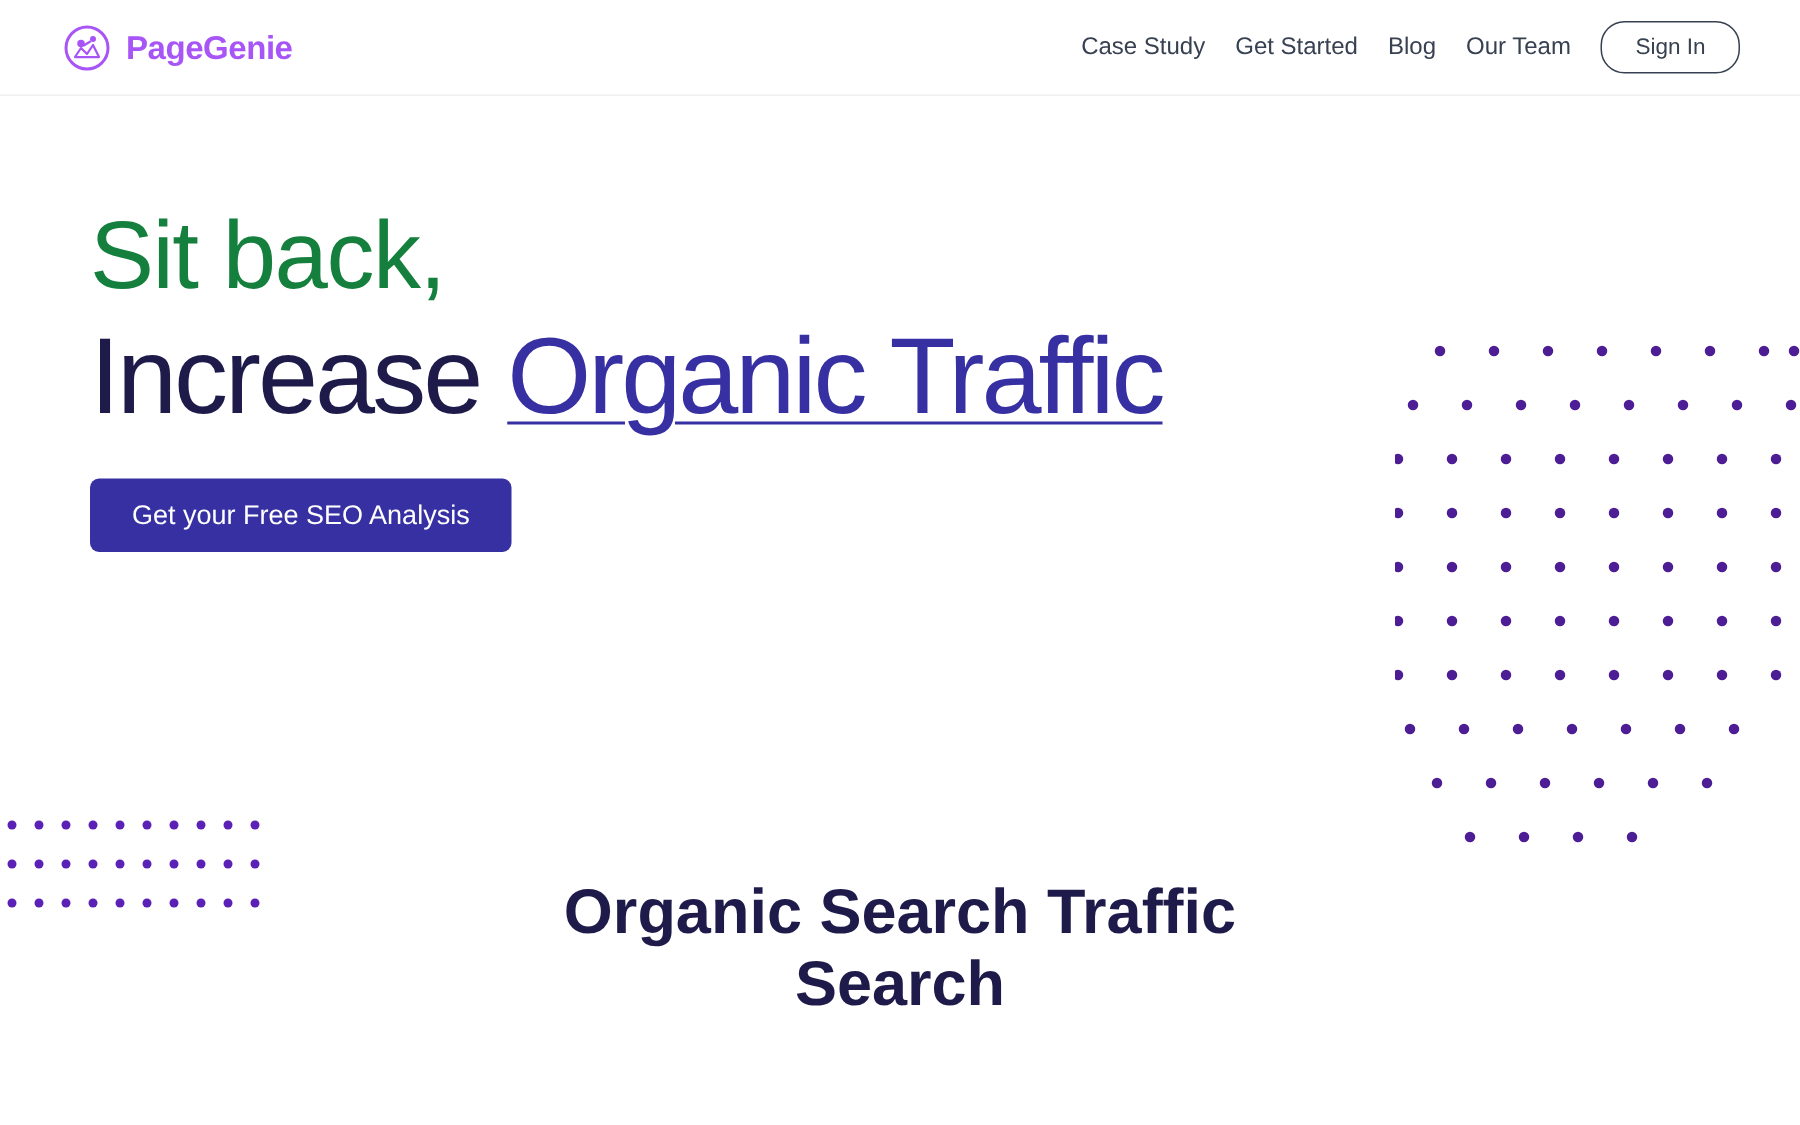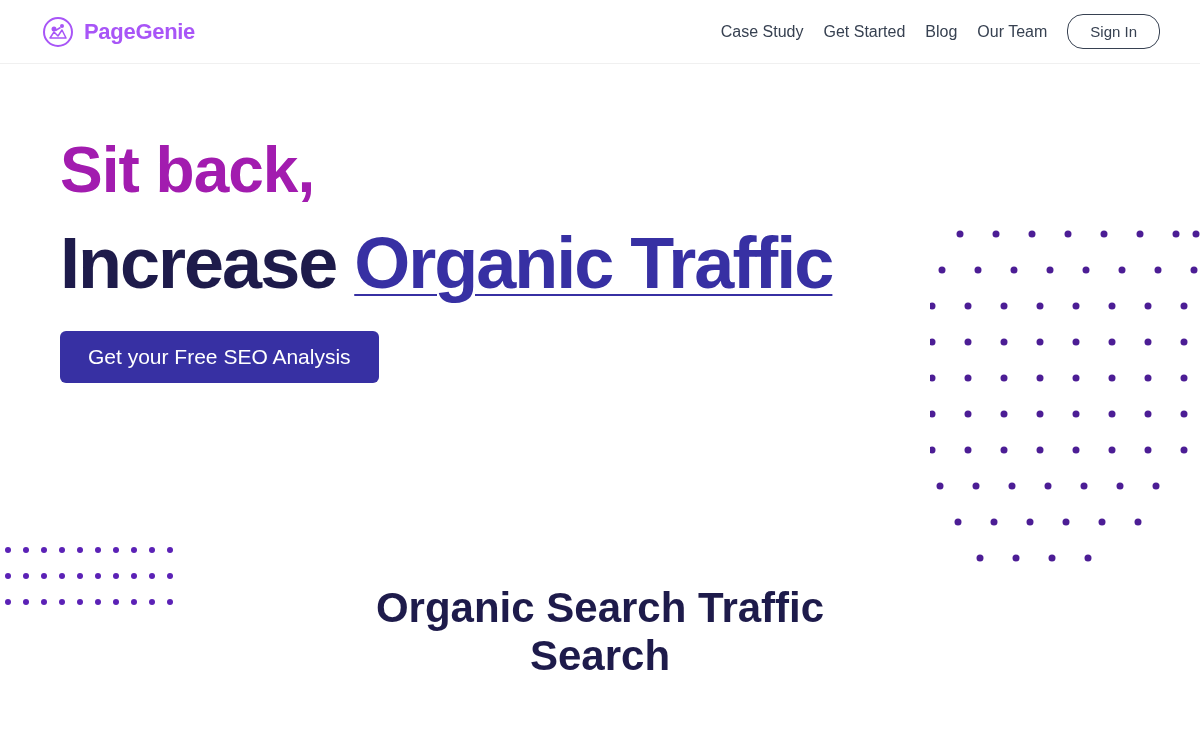--- a/index.html
+++ b/index.html
@@ -70,33 +70,33 @@
 
     
     .hero {
       position: relative;
       padding: 70px 0 0 60px;
       min-height: 586px;
     }
 
     .hero-headline-light {
       font-size: 64px;
-      font-weight: 700;
-      color: #a21caf;
+      font-weight: 400;
+      color: #15803d;
       line-height: 1.15;
       letter-spacing: -1px;
     }
 
     .hero-headline-main {
       font-size: 72px;
-      font-weight: 700;
+      font-weight: 400;
       color: #1e1b4b;
       line-height: 1.1;
       letter-spacing: -2px;
-      margin-top: 16px;
+      margin-top: 4px;
     }
 
     .hero-headline-main .underline-text {
       color: #3730a3;
       text-decoration: underline;
       text-decoration-thickness: 2px;
       text-underline-offset: 6px;
     }
 
     .hero-subtitle {
@@ -110,21 +110,21 @@
       font-weight: 700;
       color: #1f2937;
     }
 
     .cta-btn {
       display: inline-block;
       margin-top: 28px;
       background: #3730a3;
       color: #fff;
       padding: 14px 28px;
-      font-size: 21px;
+      font-size: 18px;
       font-weight: 500;
       border-radius: 6px;
       border: none;
       cursor: pointer;
       text-decoration: none;
     }
 
     
     .dot-grid-right {
       position: absolute;

